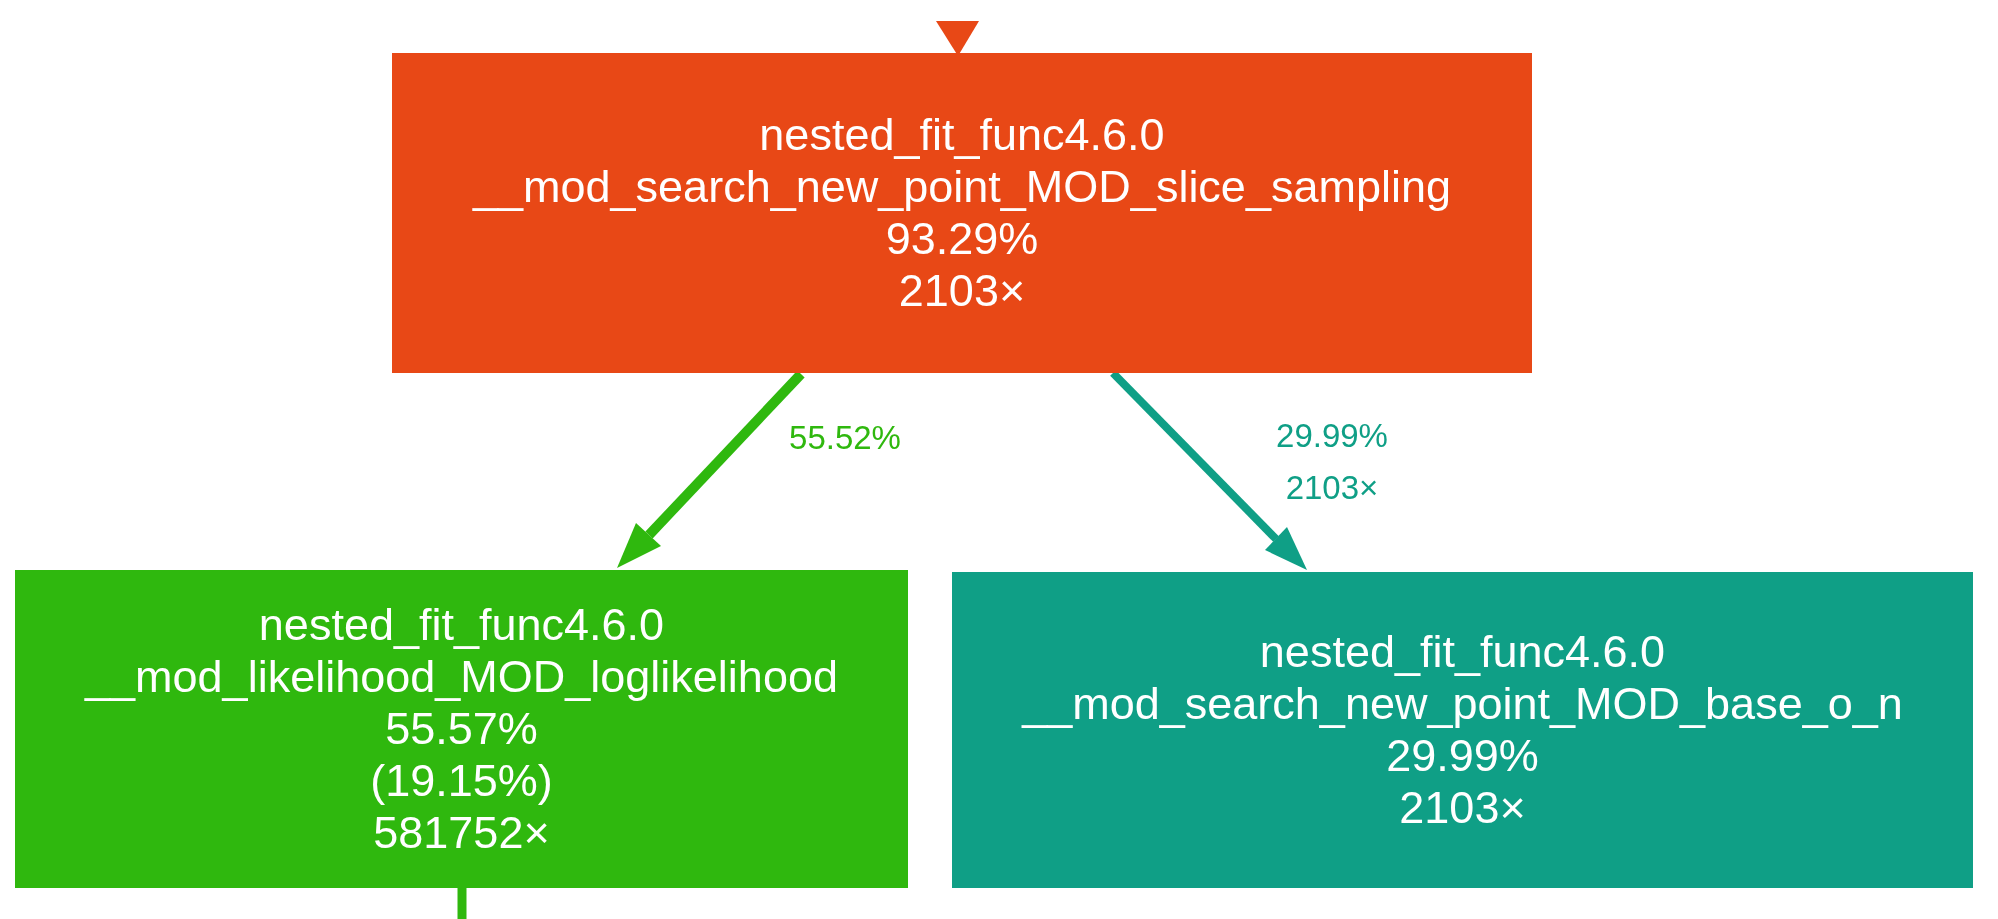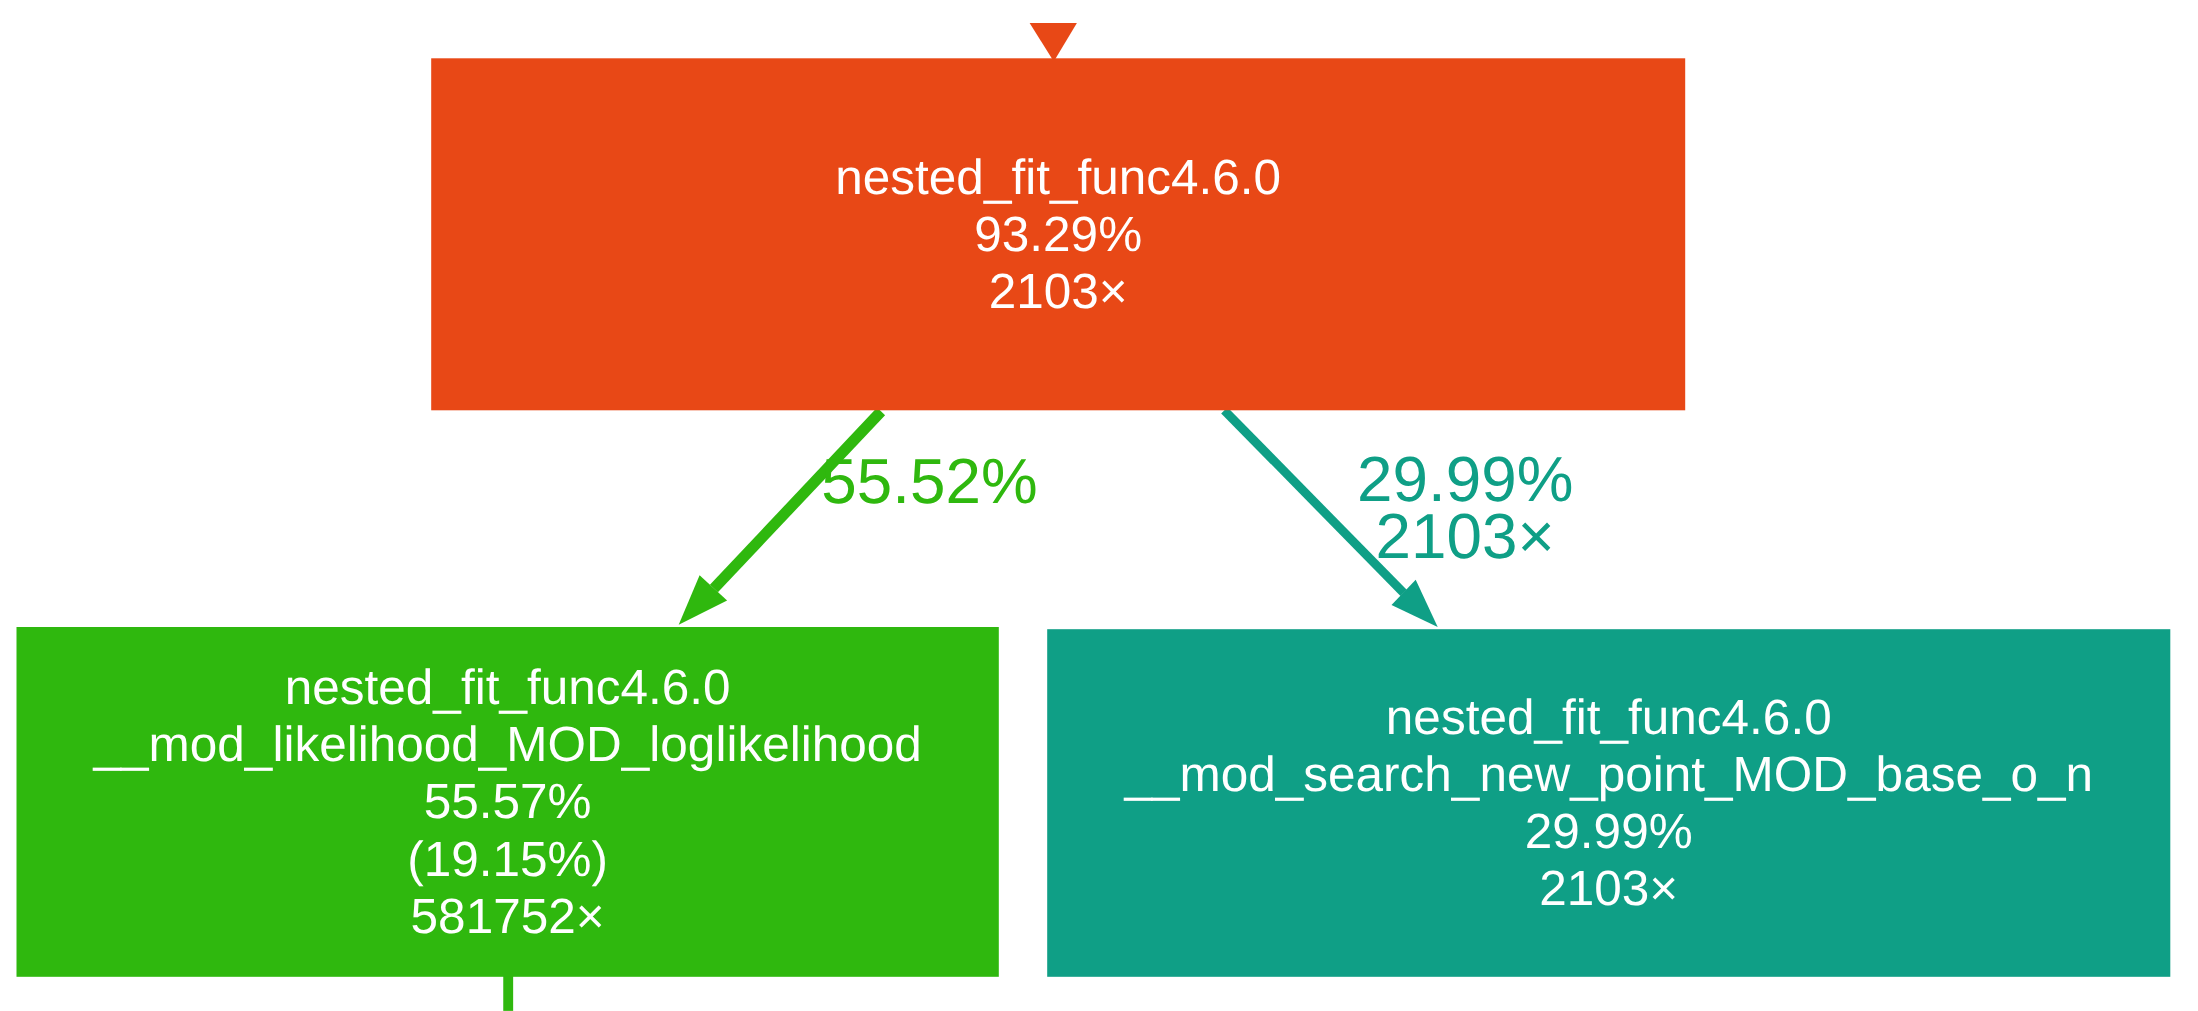--- a/index.html
+++ b/index.html
@@ -23,21 +23,21 @@
     justify-content: center;
     color: #ffffff;
     font-size: 45px;
     line-height: 52px;
     text-align: center;
     white-space: nowrap;
   }
   .node span { display: block; }
   .edge-label {
     position: absolute;
-    font-size: 58px;
+    font-size: 33px;
     line-height: 52px;
     text-align: center;
     white-space: nowrap;
   }
   .edge-label span { display: block; }
 </style>
 </head>
 <body>
 
 <div class="canvas">
@@ -50,20 +50,21 @@
     <polygon points="617,568 661,546 636,523" fill="#2fb80e"></polygon>
 
     <line x1="1113" y1="373" x2="1276" y2="539" stroke-width="8" stroke="#0f9f86"></line>
     <polygon points="1307,570 1265,550 1287,527" fill="#0f9f86"></polygon>
 
     <line x1="462" y1="886" x2="462" y2="919" stroke-width="9" stroke="#2fb80e"></line>
   </svg>
 
   <div class="node" style="left: 392px; top: 53px; width: 1140px; height: 320px; background-color: rgb(232, 72, 22);">
     <span>nested_fit_func4.6.0</span>
+    <span>__mod_search_new_point_MOD_slice_sampling</span>
     <span>93.29%</span>
     <span>2103×</span>
   </div>
 
   <div class="node" style="left: 15px; top: 570px; width: 893px; height: 318px; background-color: rgb(47, 184, 14);">
     <span>nested_fit_func4.6.0</span>
     <span>__mod_likelihood_MOD_loglikelihood</span>
     <span>55.57%</span>
     <span>(19.15%)</span>
     <span>581752×</span>

